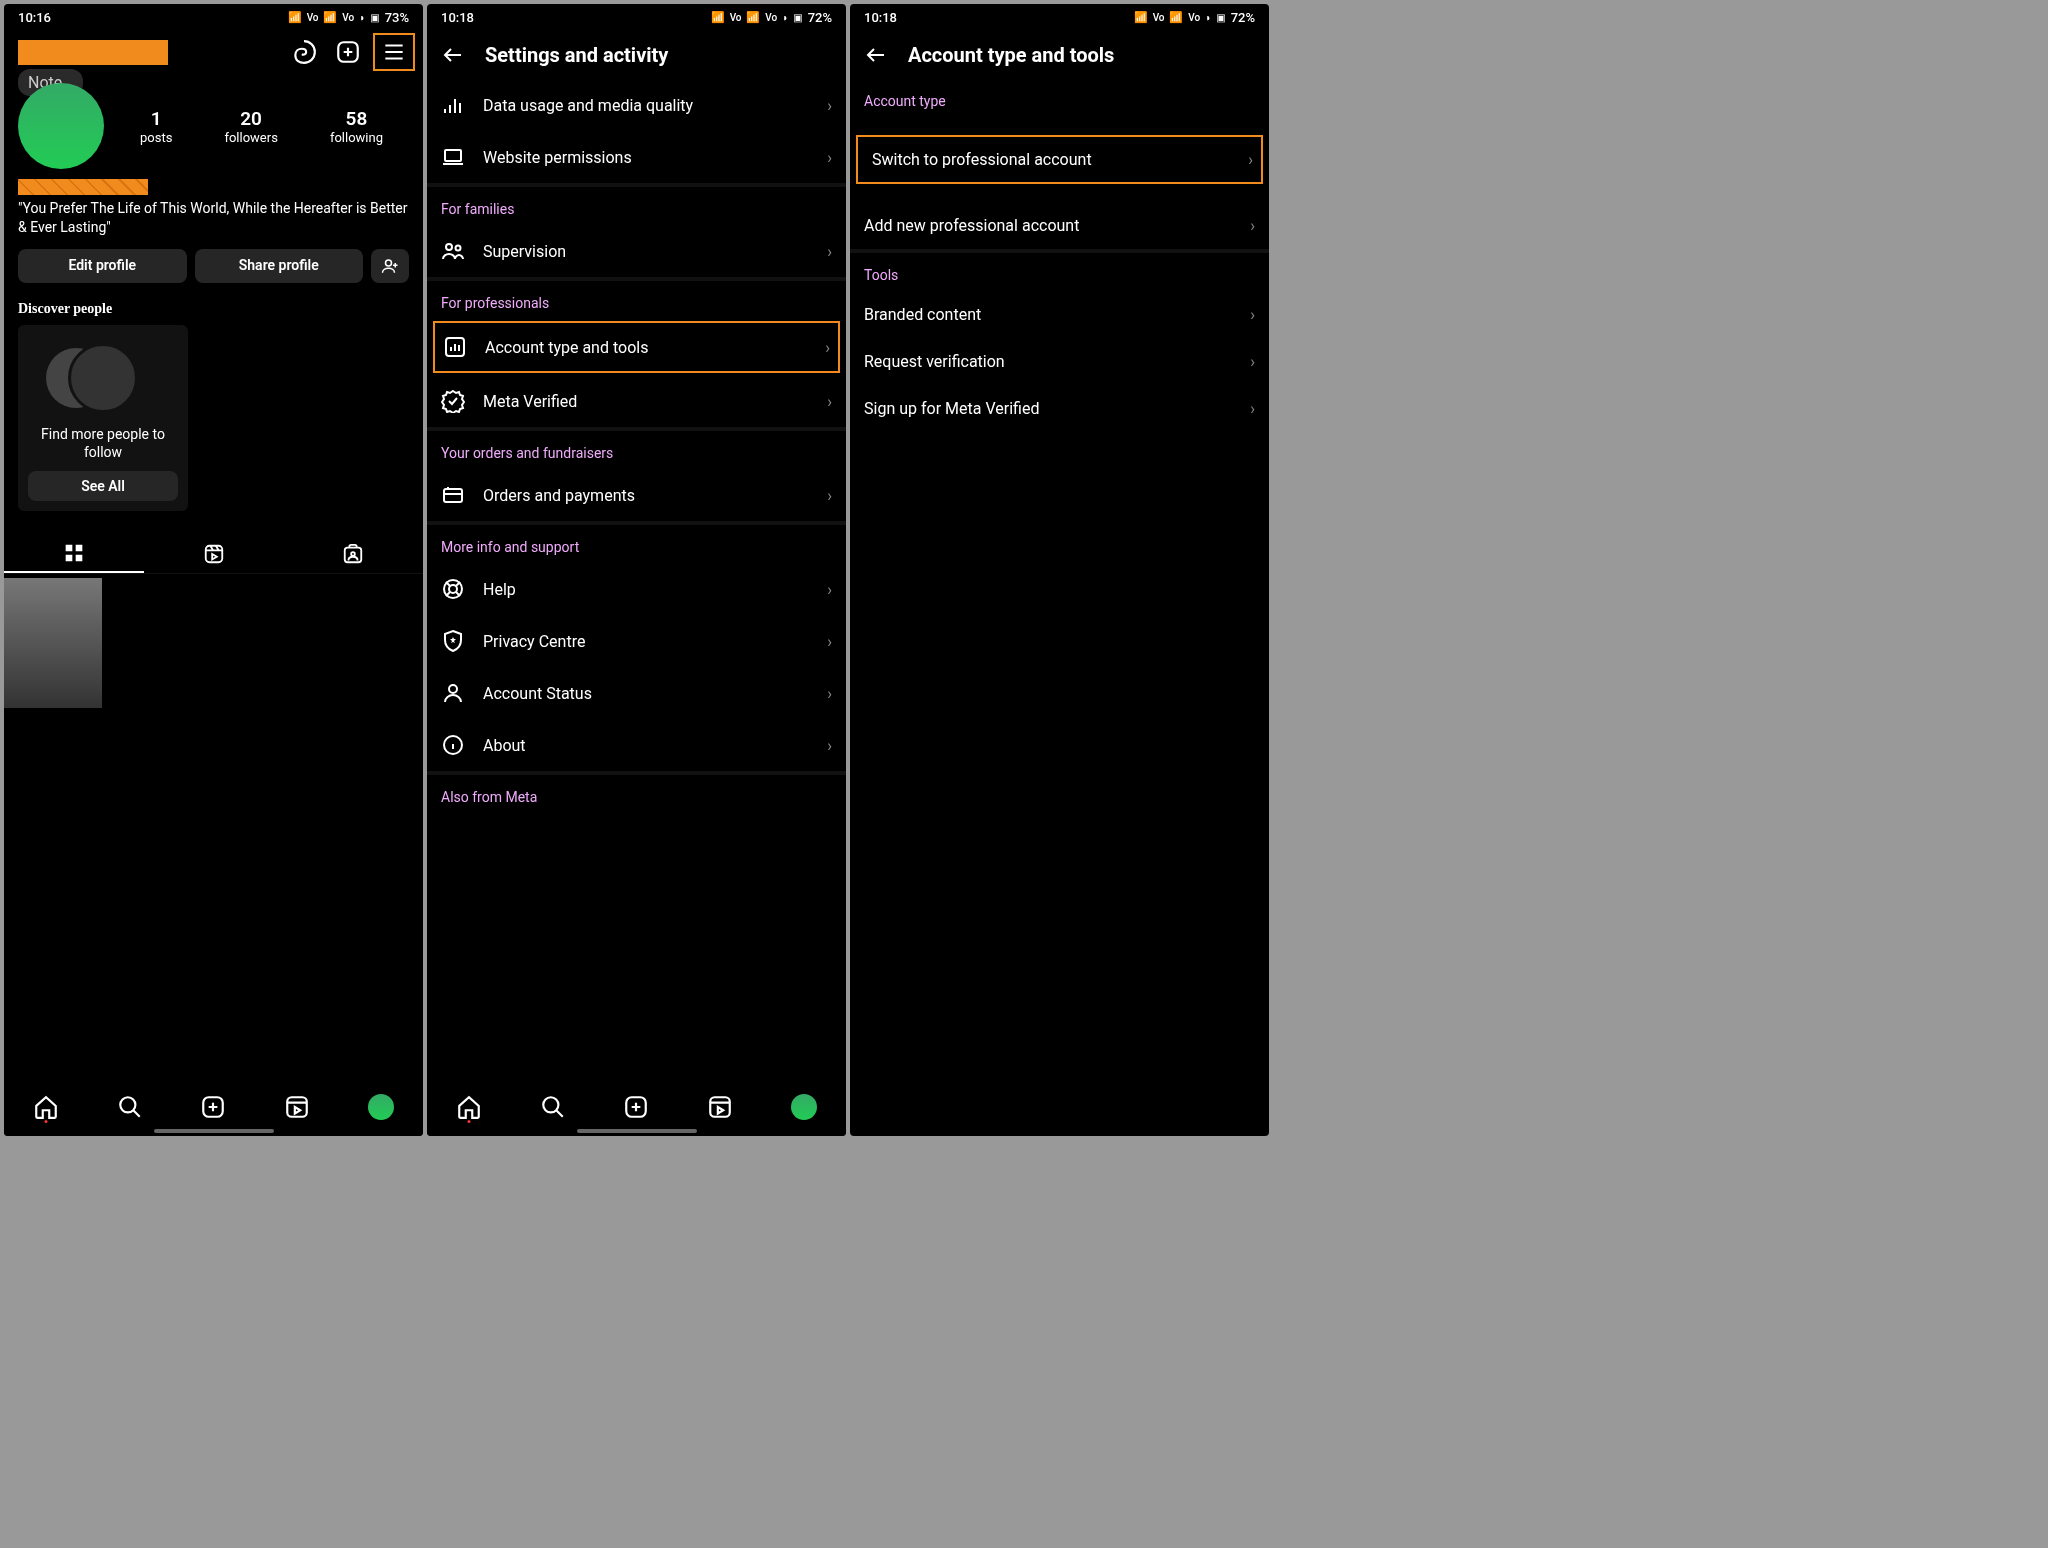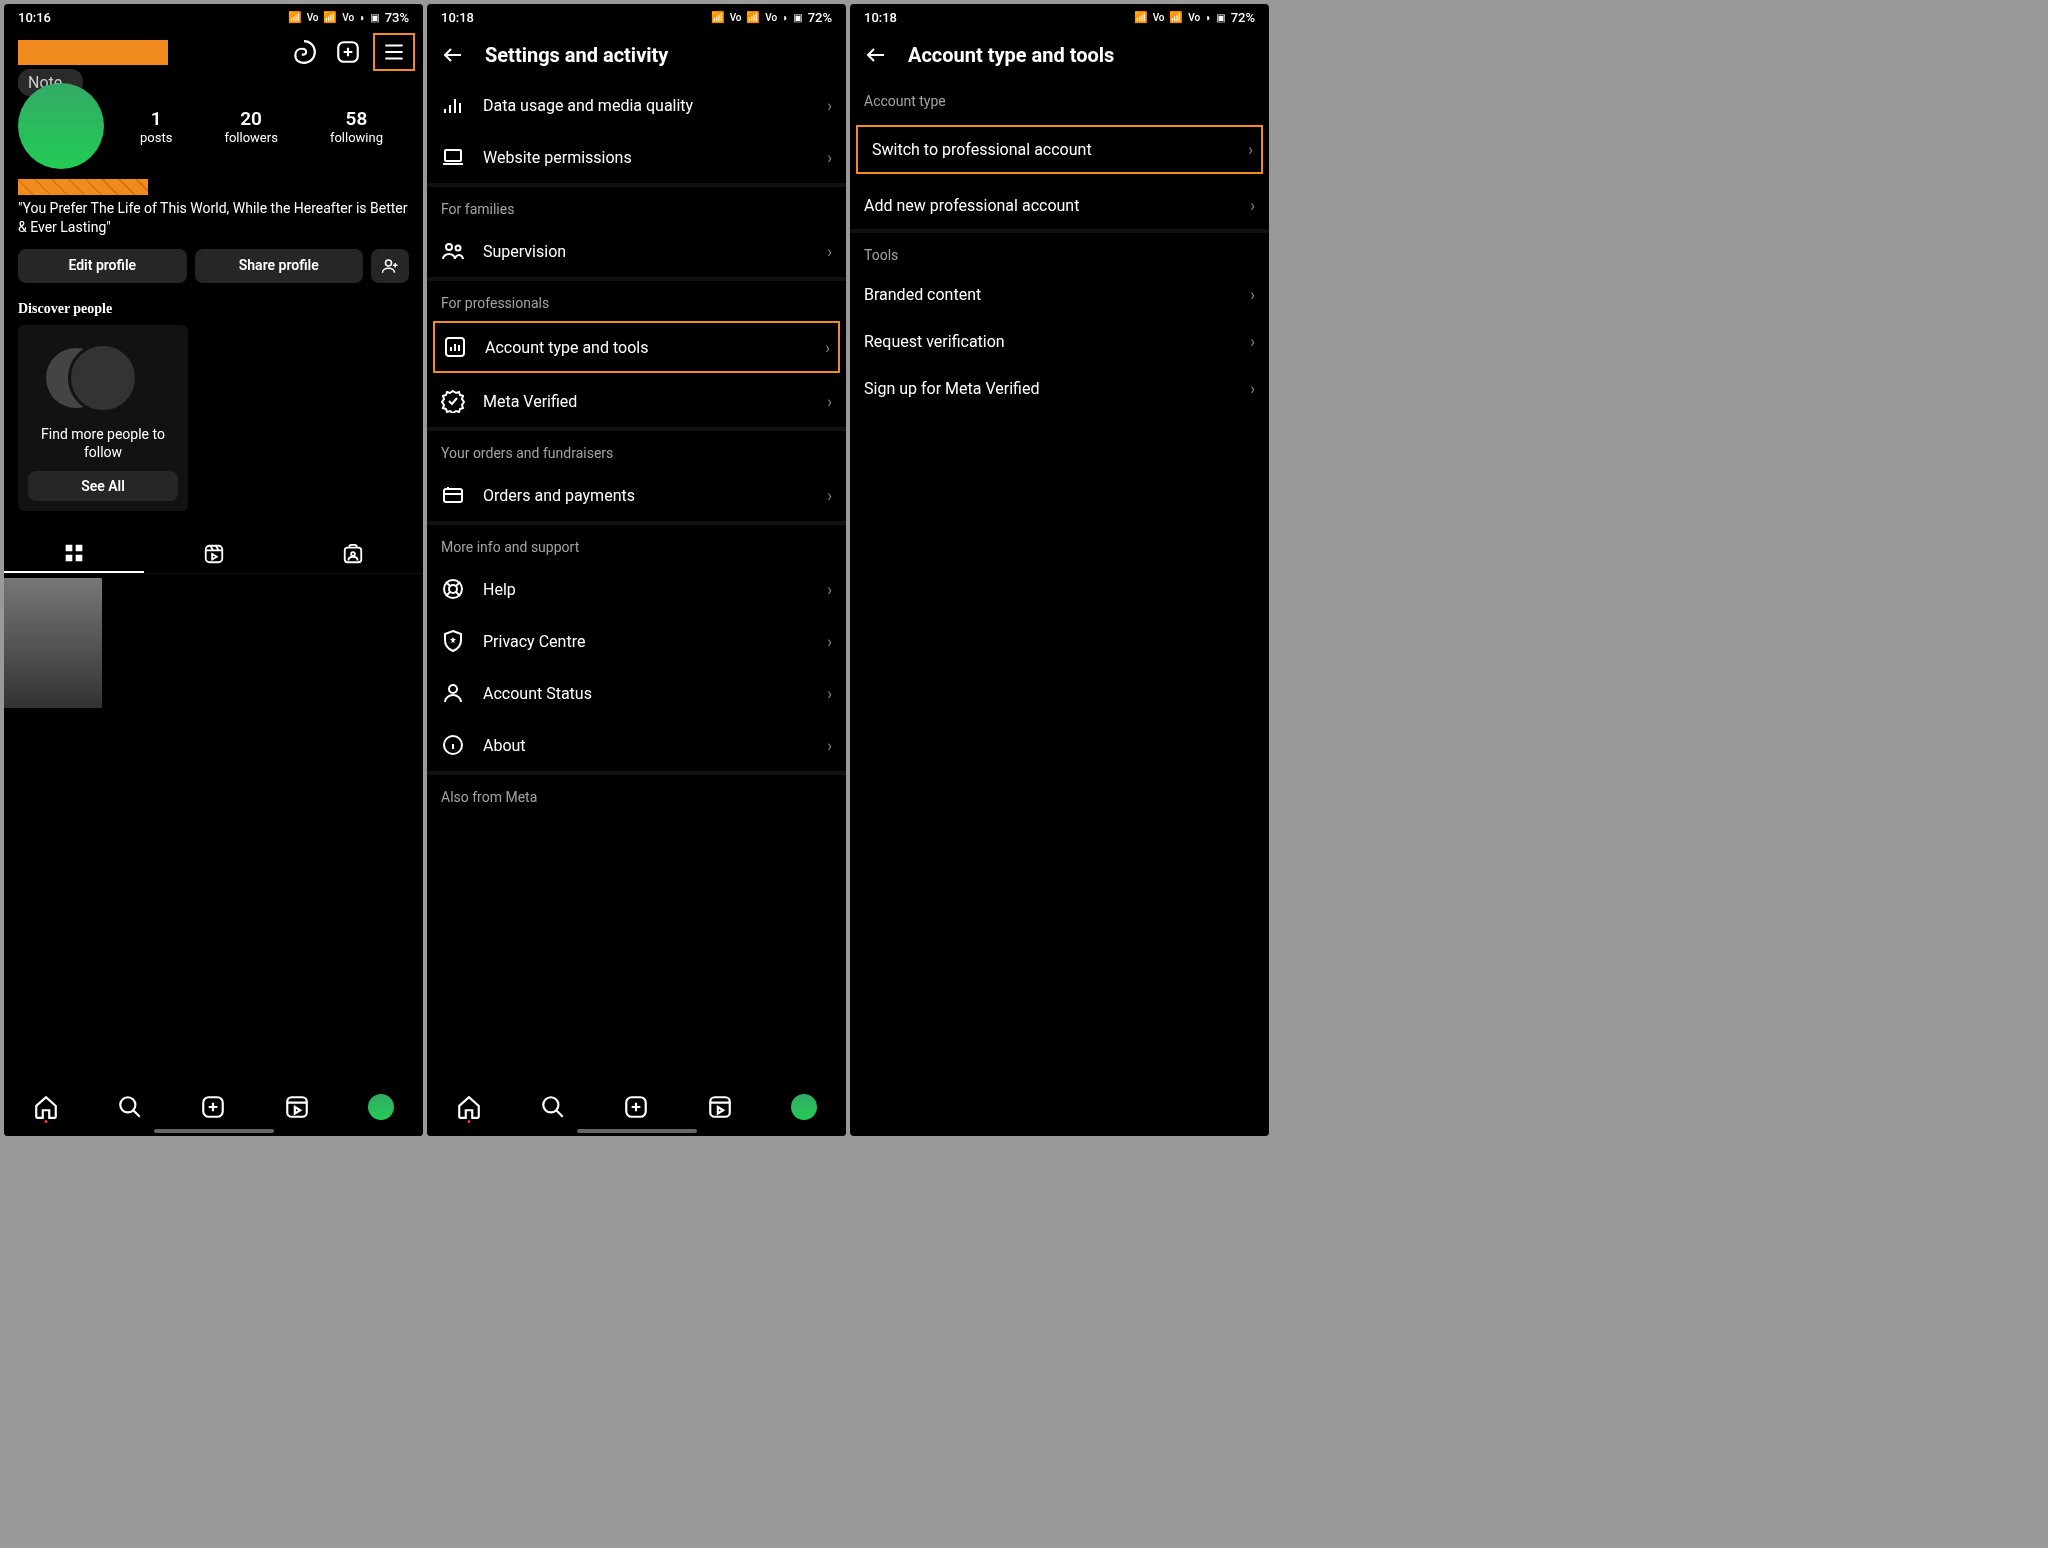--- a/index.html
+++ b/index.html
@@ -47,28 +47,28 @@
   
   .bottom-nav{position:absolute;bottom:0;left:0;right:0;display:flex;justify-content:space-around;align-items:center;padding:10px 0 16px;background:#000;}
   .bn-ico{width:26px;height:26px;display:flex;align-items:center;justify-content:center;}
   .bn-avatar{width:26px;height:26px;border-radius:50%;background:linear-gradient(#3a6,#2c5);}
   .home-indicator{position:absolute;bottom:3px;left:50%;transform:translateX(-50%);width:120px;height:4px;background:#666;border-radius:2px;}
   
   .hdr{display:flex;align-items:center;gap:20px;padding:14px 14px 12px;}
   .hdr-title{font-size:20px;font-weight:700;}
   .back-arrow{width:24px;height:24px;}
   
-  .section-hdr{color:#a3a3a3;font-size:14px;padding:14px 14px 8px;background:#000;}
+  .section-hdr{color:#f0abfc;font-size:14px;padding:14px 14px 8px;background:#000;}
   .divider{height:4px;background:#111;}
   .item{display:flex;align-items:center;padding:14px;gap:18px;font-size:16px;}
   .item .ico{width:24px;height:24px;display:flex;align-items:center;justify-content:center;}
   .item .chev{margin-left:auto;color:#888;}
   .item.noicon{padding-left:14px;}
   .hl-orange{border:2px solid #f18b1d;margin:2px 6px;padding:12px 8px;}
-  .hl-orange-tight{border:2px solid #f18b1d;margin:8px 6px;padding:13px 8px;}
+  .hl-orange-tight{border:2px solid #f18b1d;margin:18px 6px;padding:13px 8px;}
   .scroll{flex:1;overflow:hidden;}
   svg{stroke:#fff;stroke-width:2;fill:none;}
   .dot{width:3px;height:3px;background:#f33;border-radius:50%;position:absolute;bottom:-3px;left:50%;transform:translateX(-50%);}
   .relpos{position:relative;}
 </style>
 </head>
 <body>
 
 <div class="phone">
   <div class="status-bar">

